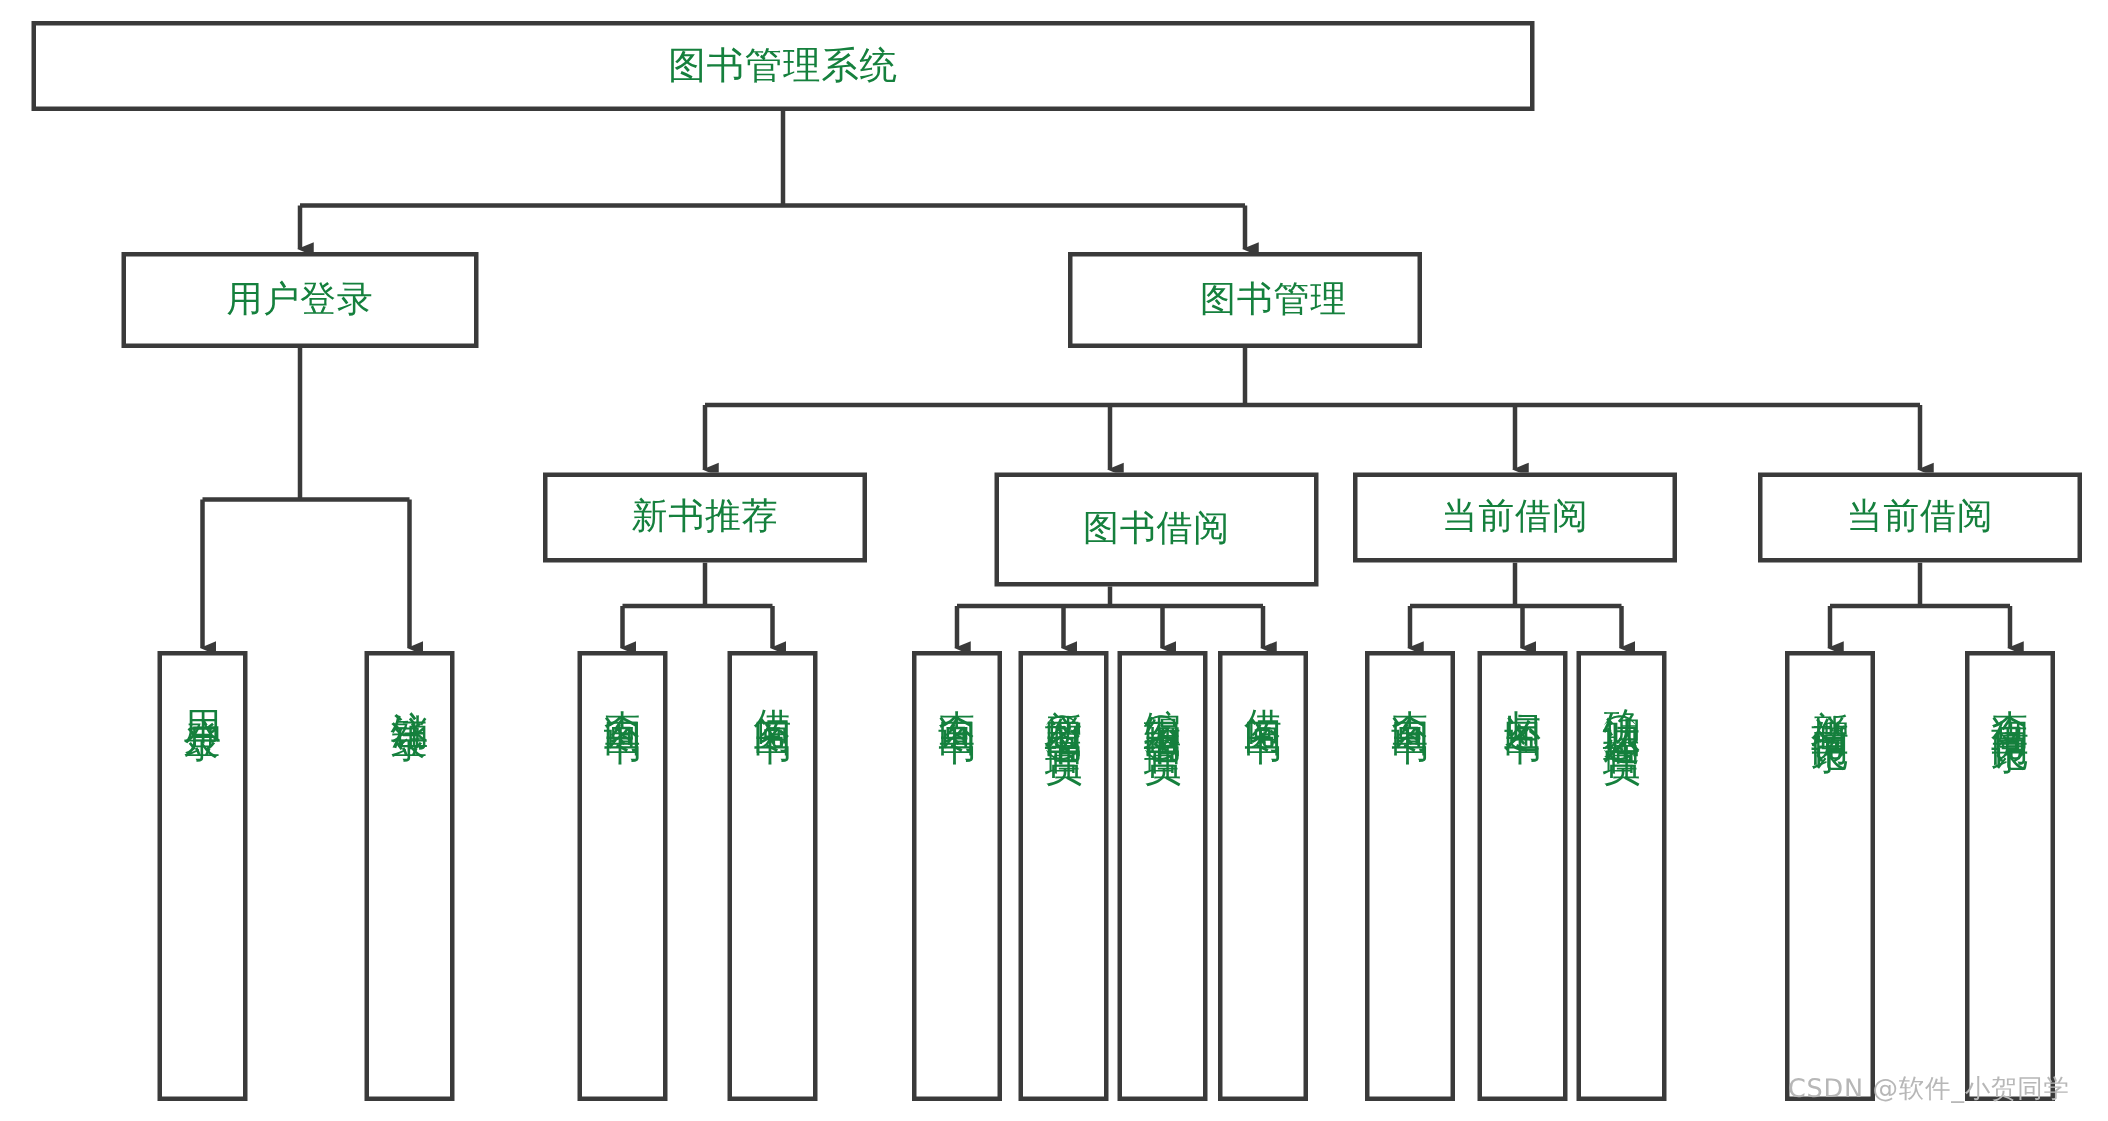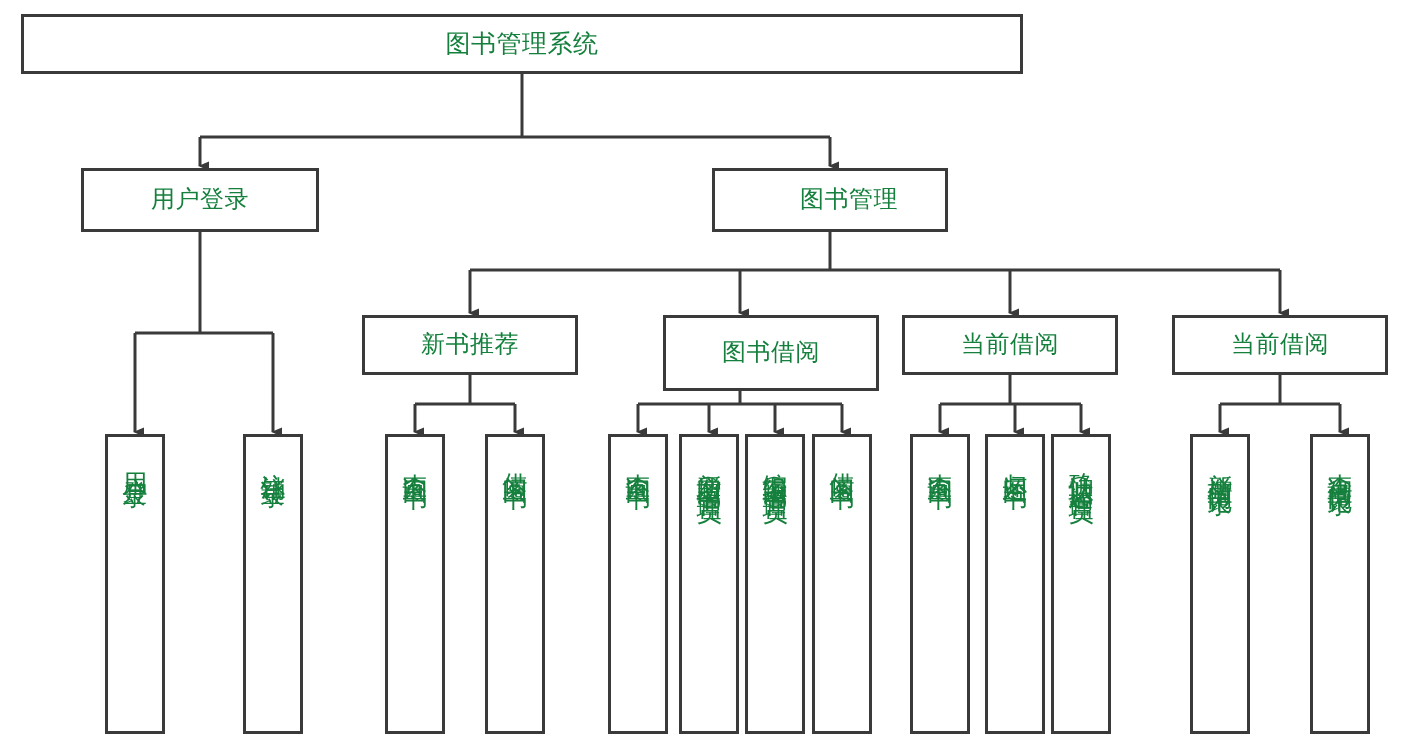--- a/index.html
+++ b/index.html
@@ -181,14 +181,15 @@
         <span class="node-label">确认归还（管理员）</span>
       </div>
       <div class="node node-leaf" style="left: 1190px; top: 434px; width: 60px; height: 300px;">
         <span class="node-label">新增借阅记录</span>
       </div>
       <div class="node node-leaf" style="left: 1310px; top: 434px; width: 60px; height: 300px;">
         <span class="node-label">查询借阅记录</span>
       </div>
     </div>
 
+  <div class="watermark" style="left: 1192px; top: 714px;">CSDN @软件_小贺同学</div>
 
 </div>
 
 </body></html>

